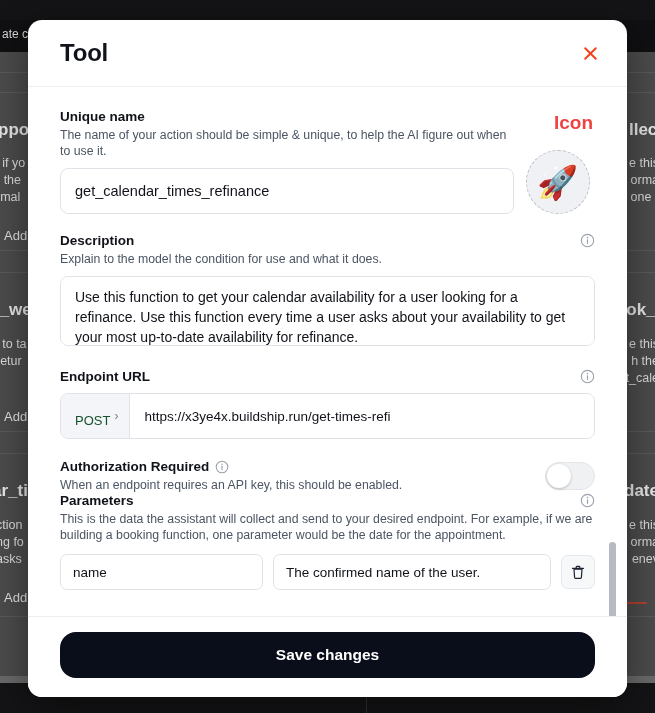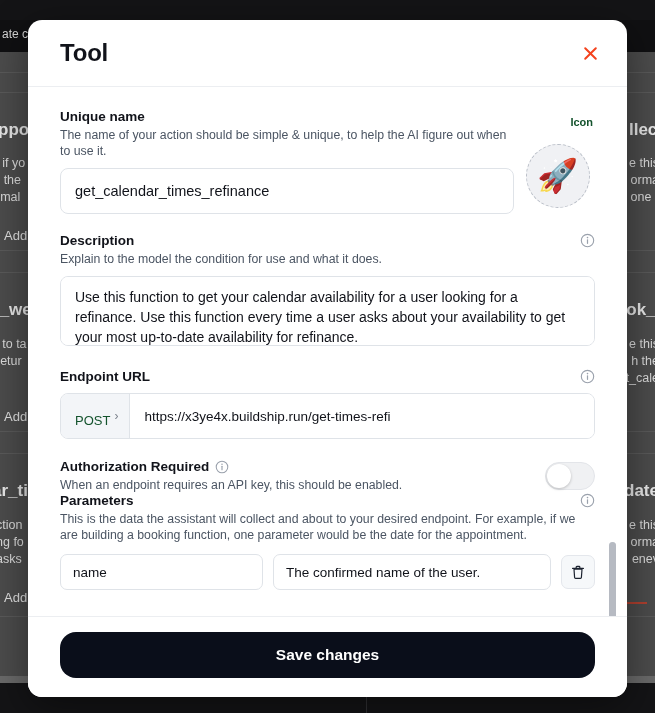--- a/index.html
+++ b/index.html
@@ -147,29 +147,29 @@
     gap: 6px;
   }
   .field-help {
     font-size: 12.3px;
     color: #4b5563;
     margin-top: 3px;
     line-height: 16px;
   }
 
   .icon-label {
-    font-size: 11px;
+    font-size: 19px;
     font-weight: bold;
-    color: #14532d;
+    color: #ef4444;
   }
 
   
   .name-row {
     display: flex;
-    align-items: center;
+    align-items: flex-end;
     gap: 7px;
   }
   .name-col { flex: 1 1 auto; min-width: 0; }
   .icon-col {
     flex: 0 0 auto;
     width: 74px;
     display: flex;
     flex-direction: column;
     align-items: center;
   }
@@ -519,21 +519,21 @@
       <div class="field-label-row">
         <div class="field-label">Parameters</div>
         <span>
           <svg class="info-icon" width="15" height="15" viewBox="0 0 16 16" aria-hidden="true">
             <circle cx="8" cy="8" r="6.6" fill="none" stroke="#9aa1ac" stroke-width="1.2"></circle>
             <circle cx="8" cy="4.9" r="0.85" fill="#9aa1ac"></circle>
             <rect x="7.35" y="6.6" width="1.3" height="5" rx="0.6" fill="#9aa1ac"></rect>
           </svg>
         </span>
       </div>
-      <div class="field-help">This is the data the assistant will collect and about to your desired endpoint. For example, if we are building a booking function, one parameter would be the date for the appointment.</div>
+      <div class="field-help">This is the data the assistant will collect and send to your desired endpoint. For example, if we are building a booking function, one parameter would be the date for the appointment.</div>
 
       <div class="param-row">
         <input class="param-key" type="text" value="name" style="">
         <input class="param-desc" type="text" value="The confirmed name of the user." style="">
         <button class="param-delete">
           <svg width="14" height="15" viewBox="0 0 14 15" aria-hidden="true">
             <path d="M1.6 3.4h10.8" stroke="#1d2330" stroke-width="1.2" stroke-linecap="round"></path>
             <path d="M5.2 3.2V2.1c0-.4.3-.7.7-.7h2.2c.4 0 .7.3.7.7v1.1" stroke="#1d2330" stroke-width="1.2" fill="none"></path>
             <path d="M3 4.2h8l-.6 8.3c-.04.5-.45.9-.95.9H4.55c-.5 0-.91-.4-.95-.9L3 4.2z" stroke="#1d2330" stroke-width="1.2" fill="none" stroke-linejoin="round"></path>
           </svg>

